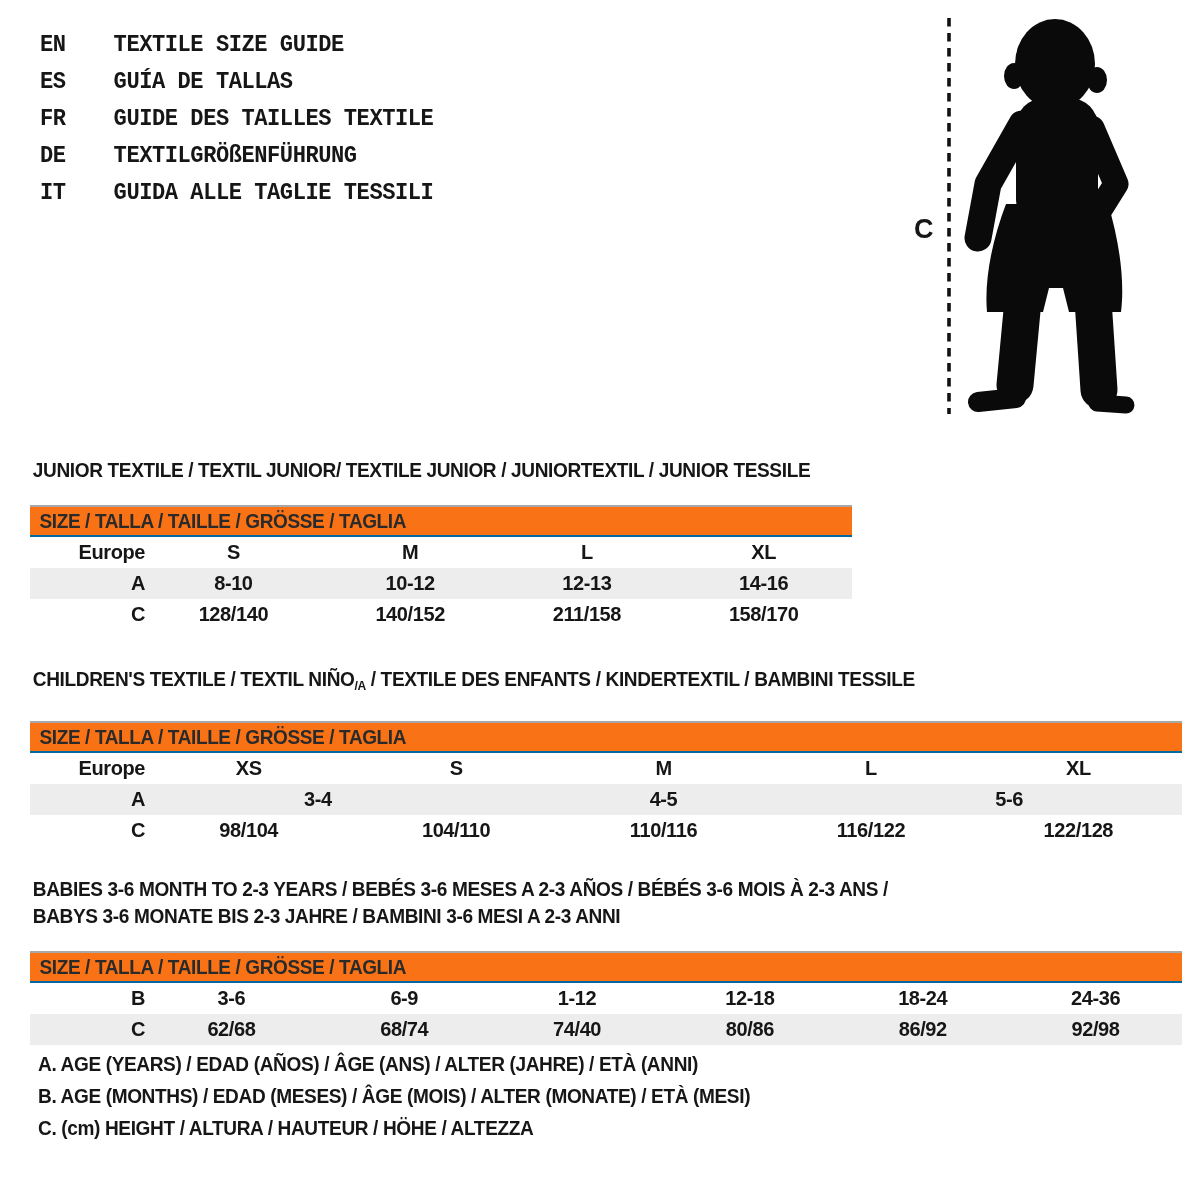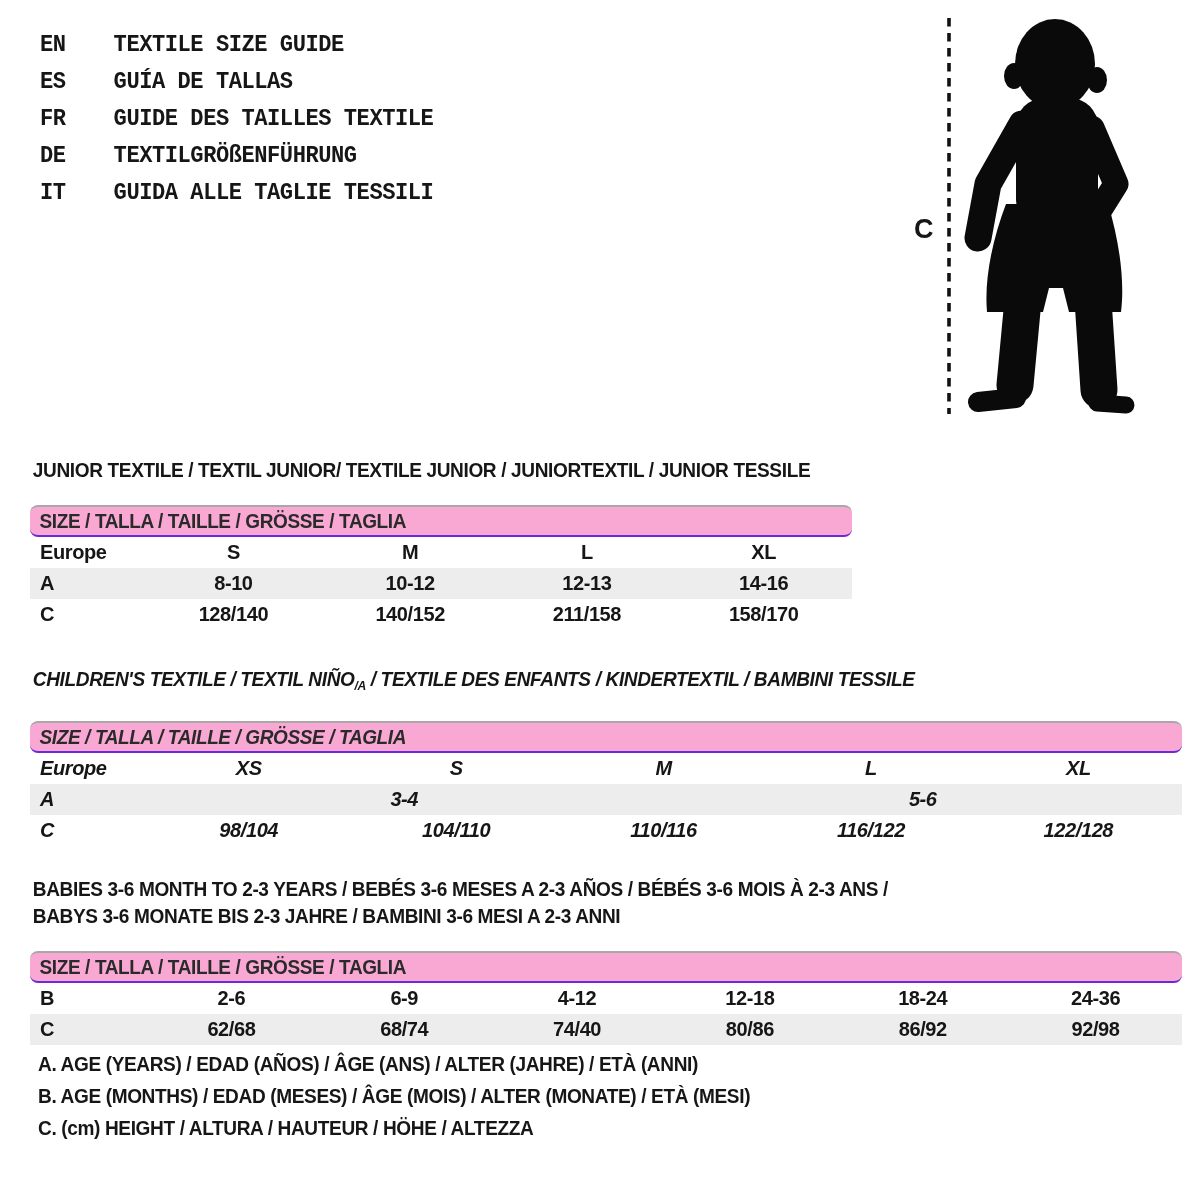--- a/index.html
+++ b/index.html
@@ -21,30 +21,30 @@
   .height-label { position:absolute; left:14px; top:204px; font-size:27px; font-weight:700; }
   .dash-line { position:absolute; left:44px; top:4px; }
   .toddler { position:absolute; left:56px; top:2px; }
   
   .section { position:absolute; left:30px;margin-top:24px; }
   .sec-title { font-size:20.5px; font-weight:700; letter-spacing:-0.4px;
                line-height:27px; transform:scaleX(0.93); transform-origin:0 0;
                white-space:nowrap; padding-left:3px; }
   .sec-title .subsz { font-size:13px; vertical-align:-4px; font-weight:700; }
   .size-table { margin-top:22px; }
-  .t-band { background:#f9a8d4; border-top:2px solid #a8a8a8; border-bottom:2px solid #6d28d9;
-            height:28px;border-radius:8px; }
+  .t-band { background:#f97316; border-top:2px solid #a8a8a8; border-bottom:2px solid #0369a1;
+            height:28px; }
   .t-band-label { font-size:20px; font-weight:700; color:#2a2a2a; line-height:28px;
                   padding-left:10px; letter-spacing:-0.4px; transform:scaleX(0.95);
                   transform-origin:0 50%; white-space:nowrap; }
   .t-rows { }
   .t-row { display:flex; height:31px; line-height:31px; font-size:20px; font-weight:700;
            letter-spacing:-0.4px; }
   .t-rows .t-row:nth-child(even) { background:#ededed; }
-  .t-label { width:115px; padding-left:10px; box-sizing:border-box; }
+  .t-label { width:115px; padding-left:10px; box-sizing:border-box;text-align:right; }
   .t-cell { flex:1; text-align:center; }
   
   .footnotes { position:absolute; left:38px; top:1048px; }
   .footnote { font-size:20.5px; font-weight:700; line-height:32px; letter-spacing:-0.4px;
               transform:scaleX(0.93); transform-origin:0 50%; white-space:nowrap; }
 </style>
 </head>
 <body>
 
 <div class="lang-block">
@@ -127,40 +127,41 @@
           <div class="t-label">C</div>
           <div class="t-cell">128/140</div>
           <div class="t-cell">140/152</div>
           <div class="t-cell">211/158</div>
           <div class="t-cell">158/170</div>
         </div>
       </div>
   </div>
 </div>
 
-<div class="section" style="top:641px; width:1152px;font-style:italic;">
+<div class="section" style="top:641px; width:1152px;">
   <div class="sec-title">
       <div class="title-line">CHILDREN'S TEXTILE / TEXTIL NIÑO<span class="subsz">/A</span> / TEXTILE DES ENFANTS / KINDERTEXTIL / BAMBINI TESSILE</div>
     </div>
   <div class="size-table">
     <div class="t-band">
       <div class="t-band-label">SIZE / TALLA / TAILLE / GRÖSSE / TAGLIA</div>
     </div>
     <div class="t-rows">
         <div class="t-row">
           <div class="t-label">Europe</div>
           <div class="t-cell">XS</div>
           <div class="t-cell">S</div>
           <div class="t-cell">M</div>
           <div class="t-cell">L</div>
           <div class="t-cell">XL</div>
         </div>
         <div class="t-row">
           <div class="t-label">A</div>
           <div class="t-cell">3-4</div>
+          <div class="t-cell">4-5</div>
           <div class="t-cell">5-6</div>
         </div>
         <div class="t-row">
           <div class="t-label">C</div>
           <div class="t-cell">98/104</div>
           <div class="t-cell">104/110</div>
           <div class="t-cell">110/116</div>
           <div class="t-cell">116/122</div>
           <div class="t-cell">122/128</div>
         </div>
@@ -173,23 +174,23 @@
       <div class="title-line">BABIES 3-6 MONTH TO 2-3 YEARS / BEBÉS 3-6 MESES A 2-3 AÑOS / BÉBÉS 3-6 MOIS À 2-3 ANS /</div>
       <div class="title-line">BABYS 3-6 MONATE BIS 2-3 JAHRE / BAMBINI 3-6 MESI A 2-3 ANNI</div>
     </div>
   <div class="size-table">
     <div class="t-band">
       <div class="t-band-label">SIZE / TALLA / TAILLE / GRÖSSE / TAGLIA</div>
     </div>
     <div class="t-rows">
         <div class="t-row">
           <div class="t-label">B</div>
-          <div class="t-cell">2-6</div>
+          <div class="t-cell">3-6</div>
           <div class="t-cell">6-9</div>
-          <div class="t-cell">4-12</div>
+          <div class="t-cell">1-12</div>
           <div class="t-cell">12-18</div>
           <div class="t-cell">18-24</div>
           <div class="t-cell">24-36</div>
         </div>
         <div class="t-row">
           <div class="t-label">C</div>
           <div class="t-cell">62/68</div>
           <div class="t-cell">68/74</div>
           <div class="t-cell">74/40</div>
           <div class="t-cell">80/86</div>

